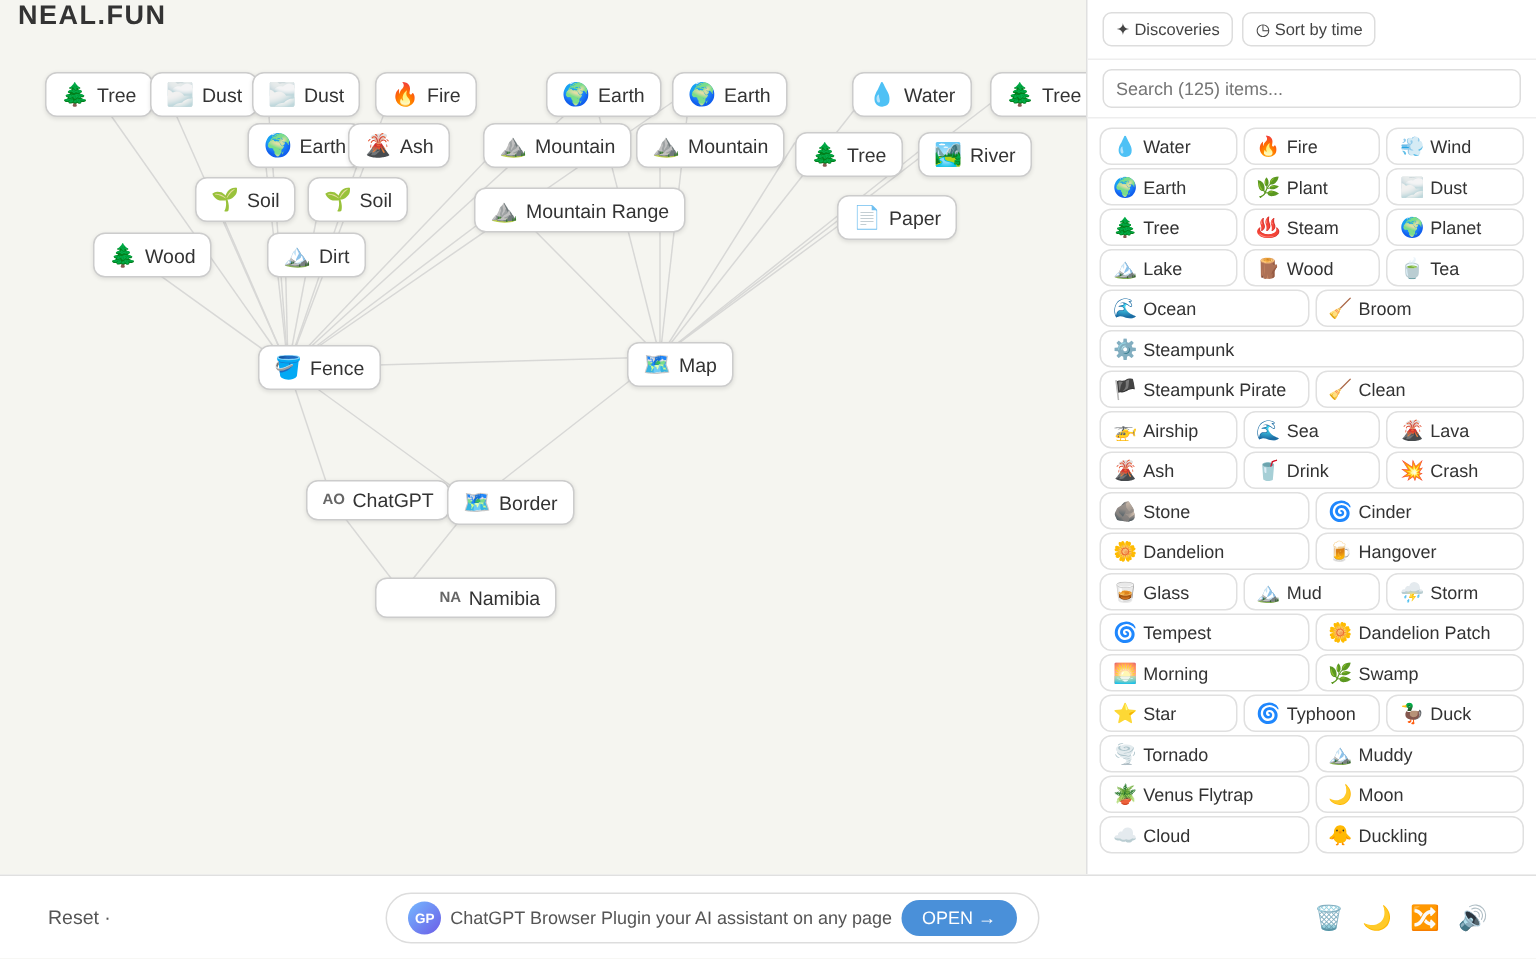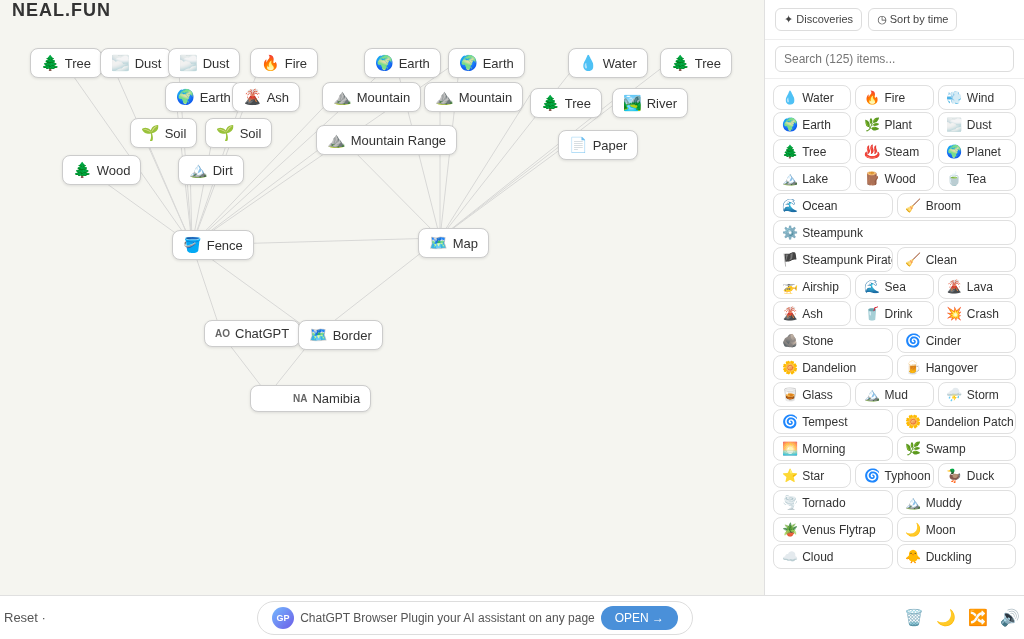--- a/index.html
+++ b/index.html
@@ -65,27 +65,27 @@
       color: #333;
       cursor: grab;
       white-space: nowrap;
       box-shadow: 0 1px 3px rgba(0,0,0,0.1);
       user-select: none;
     }
     .craft-item .item-emoji { font-size: 15px; }
 
     
     #bottom-bar {
-      height: 44px;
+      height: 56px;
       background: white;
       border-top: 1px solid #e0e0e0;
       display: flex;
       align-items: center;
       justify-content: space-between;
-      padding: 0 4px;
+      padding: 0 32px;
       z-index: 20;
     }
     #reset-btn {
       font-size: 13px;
       color: #555;
       background: none;
       border: none;
       cursor: pointer;
     }
     #bottom-center {
@@ -120,21 +120,21 @@
       display: flex;
       align-items: center;
       gap: 12px;
       color: #888;
       font-size: 16px;
     }
     #bottom-icons span { cursor: pointer; }
 
     
     #sidebar {
-      width: 260px;
+      width: 300px;
       background: white;
       border-left: 1px solid #e0e0e0;
       display: flex;
       flex-direction: column;
       overflow: hidden;
     }
     #sidebar-header {
       padding: 8px 10px;
       border-bottom: 1px solid #eee;
       display: flex;

